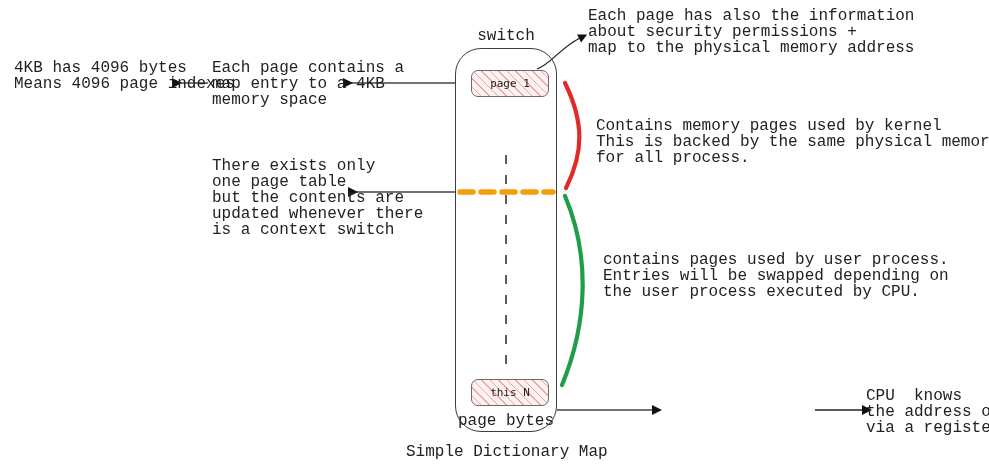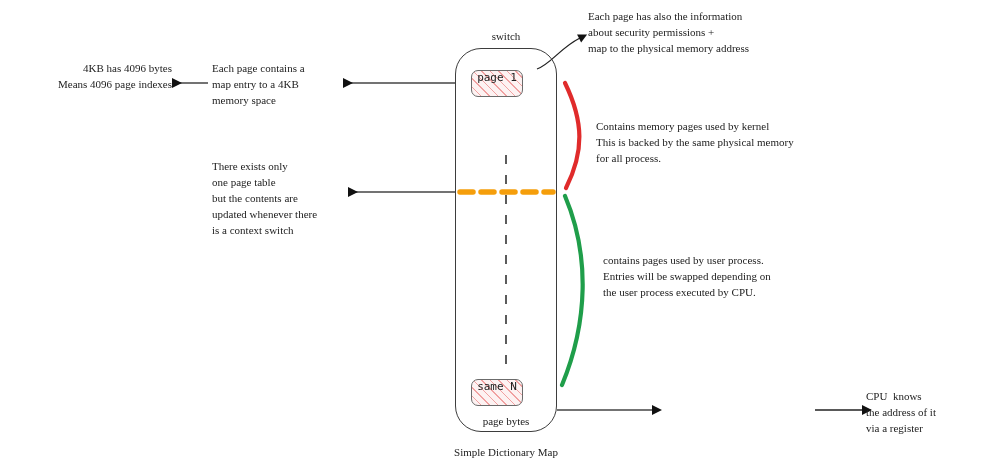--- a/index.html
+++ b/index.html
@@ -10,22 +10,22 @@
   #canvas {
     position: relative;
     width: 989px;
     height: 469px;
     background: #ffffff;
     font-family: "DejaVu Sans Mono", "Liberation Mono", monospace;
     overflow: hidden;
   }
   .note {
     position: absolute;
-    font-family: Liberation Serif, serif;
-    font-size: 11px;
+    font-family: Liberation Mono, monospace;
+    font-size: 16px;
     line-height: 16px;
     color: #222222;
     white-space: pre;
   }
   .note.red { color: #ef4a4a; }
   .note.right { text-align: right; }
 
   svg#overlay {
     position: absolute;
     left: 0; top: 0;
@@ -42,34 +42,34 @@
     width: 102px;
     height: 384px;
     border: 1.4px solid #3d3d3d;
     border-radius: 26px;
     box-sizing: border-box;
     background: transparent;
   }
   .page-cell {
     position: absolute;
     box-sizing: border-box;
-    width: 52px;
+    width: 78px;
     height: 27px;
     left: 471px;
     border: 1.4px solid #6b6b6b;
     border-radius: 7px;
     background-color: #fdf2f2;
     background-image: repeating-linear-gradient(
         45deg,
         rgba(231, 96, 96, 0.55) 0px,
         rgba(231, 96, 96, 0.55) 1px,
         rgba(255, 255, 255, 0) 1px,
         rgba(255, 255, 255, 0) 6px);
     display: flex;
-    align-items: flex-start;
+    align-items: center;
     justify-content: center;
   }
   .page-cell span {
     font-family: "DejaVu Sans Mono", "Liberation Mono", monospace;
     font-size: 11px;
     color: #222222;
     background: transparent;
     padding: 0 2px;
   }
   #page-cell-1 { top: 70px; }
@@ -138,21 +138,21 @@
   </svg>
 
   <div id="page-table-box"></div>
 
   <div class="note" id="label-pages">switch</div>
 
   <div class="page-cell" id="page-cell-1">
     <span>page 1</span>
   </div>
   <div class="page-cell" id="page-cell-n">
-    <span>same N</span>
+    <span>this N</span>
   </div>
 
   <div class="note" id="label-page-table">page bytes</div>
 
   <div class="note" id="caption">Simple Dictionary Map</div>
 
   <div class="note right" style="left:14px; top:60px; width:158px;">4KB has 4096 bytes
 Means 4096 page indexes</div>
 
   <div class="note" style="left:212px; top:60px; width:130px;">Each page contains a

